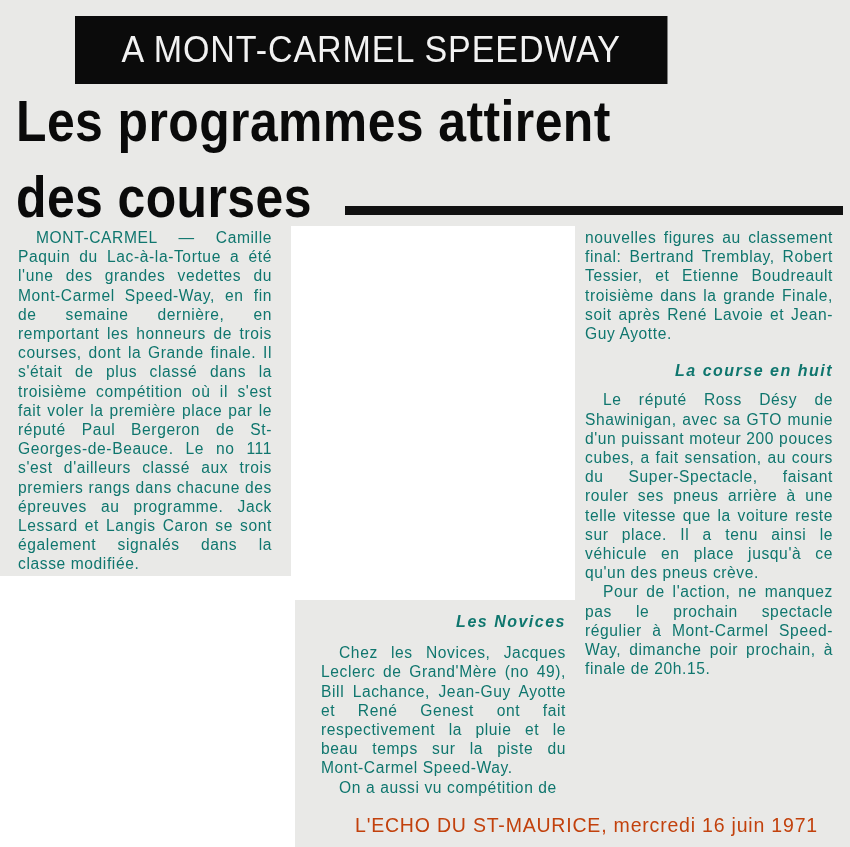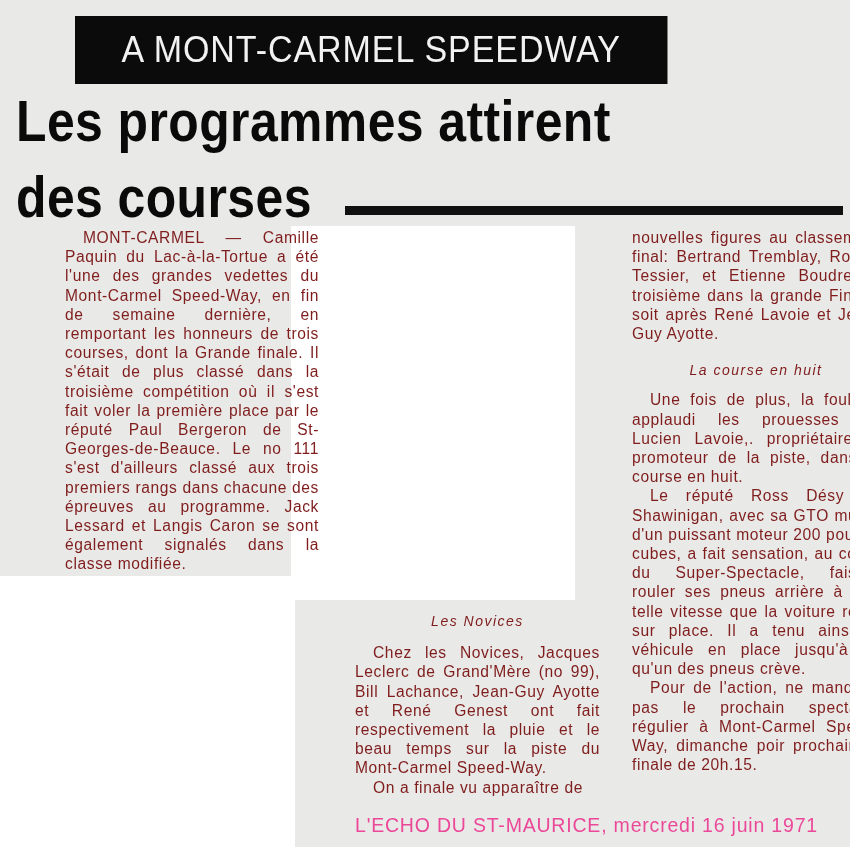--- a/index.html
+++ b/index.html
@@ -33,38 +33,38 @@
   }
   #headline-line1 { top: 92px; }
   #headline-line2 { top: 168px; }
   .rule {
     position: absolute; left: 345px; top: 206px; width: 498px; height: 9px;
     background: #111;
   }
   .col {
     position: absolute;
     font-size: 15.6px; line-height: 19.2px;
-    text-align: justify; color: #7f1d1d;
+    text-align: justify; color: #0f766e;
     letter-spacing: 0.6px;
-    margin-left: 47px;
   }
   .col p { margin: 0; }
   .indent { text-indent: 18px; }
   #col-left { left: 18px; top: 228px; width: 254px; }
   #col-right { left: 585px; top: 228px; width: 248px; }
-  #col-middle { left: 308px; top: 612px; width: 245px; }
+  #col-middle { left: 321px; top: 612px; width: 245px; }
   .subhead {
-    font-style: italic; text-align: center;
-    font-size: 14px; letter-spacing: 1.5px;
+    font-style: italic; text-align: right;
+    font-size: 16px; letter-spacing: 1.5px;
     margin: 18px 0 10px 0;
+    font-weight: bold;
   }
   .subhead.tight { margin: 0 0 12px 0; }
   .footer {
     position: absolute; left: 355px; top: 814px;
-    font-size: 19.5px; letter-spacing: 0.8px; color: #ec4899;
+    font-size: 19.5px; letter-spacing: 0.8px; color: #c2410c;
     white-space: nowrap;
   }
 </style>
 </head>
 <body>
 
 <div class="paper" id="paper-top"></div>
 <div class="paper" id="paper-left"></div>
 <div class="paper" id="paper-right"></div>
 <div class="paper" id="paper-bottom"></div>
@@ -75,25 +75,24 @@
 <h1 class="headline" id="headline-line1">Les programmes attirent</h1>
 <h1 class="headline" id="headline-line2">des courses</h1>
 <div class="rule"></div>
 
 <div class="col" id="col-left">
   <p class="indent">MONT-CARMEL — Camille Paquin du Lac-à-la-Tortue a été l'une des grandes vedettes du Mont-Carmel Speed-Way, en fin de semaine dernière, en remportant les honneurs de trois courses, dont la Grande finale. Il s'était de plus classé dans la troisième compétition où il s'est fait voler la première place par le réputé Paul Bergeron de St-Georges-de-Beauce. Le no 111 s'est d'ailleurs classé aux trois premiers rangs dans chacune des épreuves au programme. Jack Lessard et Langis Caron se sont également signalés dans la classe modifiée.</p>
 </div>
 
 <div class="col" id="col-middle">
   <div class="subhead tight">Les Novices</div>
-  <p class="indent">Chez les Novices, Jacques Leclerc de Grand'Mère (no 99), Bill Lachance, Jean-Guy Ayotte et René Genest ont fait respectivement la pluie et le beau temps sur la piste du Mont-Carmel Speed-Way.</p>
-  <p class="indent">On a finale vu apparaître de</p>
+  <p class="indent">Chez les Novices, Jacques Leclerc de Grand'Mère (no 49), Bill Lachance, Jean-Guy Ayotte et René Genest ont fait respectivement la pluie et le beau temps sur la piste du Mont-Carmel Speed-Way.</p>
+  <p class="indent">On a aussi vu compétition de</p>
 </div>
 
 <div class="col" id="col-right">
   <p>nouvelles figures au classement final: Bertrand Tremblay, Robert Tessier, et Etienne Boudreault troisième dans la grande Finale, soit après René Lavoie et Jean-Guy Ayotte.</p>
   <div class="subhead">La course en huit</div>
-  <p class="indent">Une fois de plus, la foule a applaudi les prouesses de Lucien Lavoie,. propriétaire et promoteur de la piste, dans la course en huit.</p>
   <p class="indent">Le réputé Ross Désy de Shawinigan, avec sa GTO munie d'un puissant moteur 200 pouces cubes, a fait sensation, au cours du Super-Spectacle, faisant rouler ses pneus arrière à une telle vitesse que la voiture reste sur place. Il a tenu ainsi le véhicule en place jusqu'à ce qu'un des pneus crève.</p>
   <p class="indent">Pour de l'action, ne manquez pas le prochain spectacle régulier à Mont-Carmel Speed-Way, dimanche poir prochain, à finale de 20h.15.</p>
 </div>
 
 <div class="footer">L'ECHO DU ST-MAURICE, mercredi 16 juin 1971</div>
 
 </body></html>

